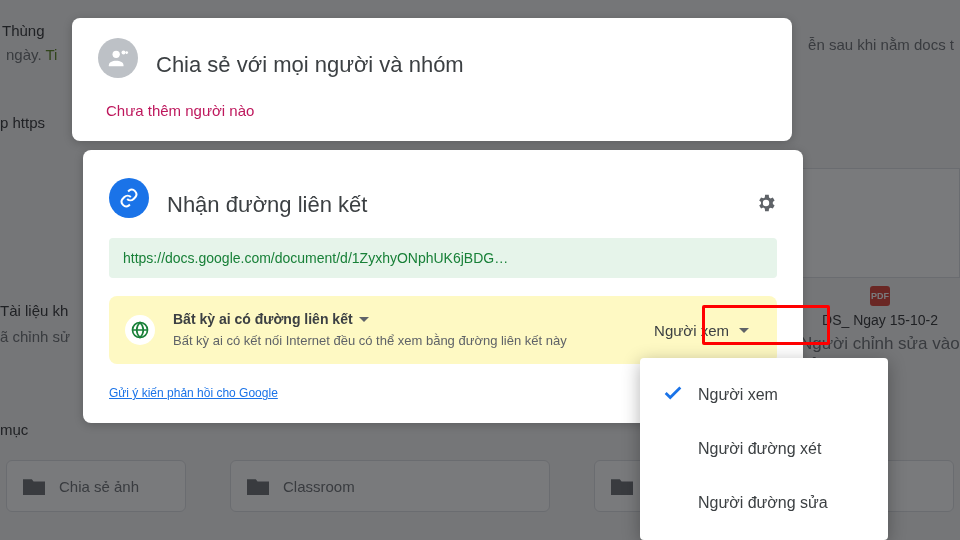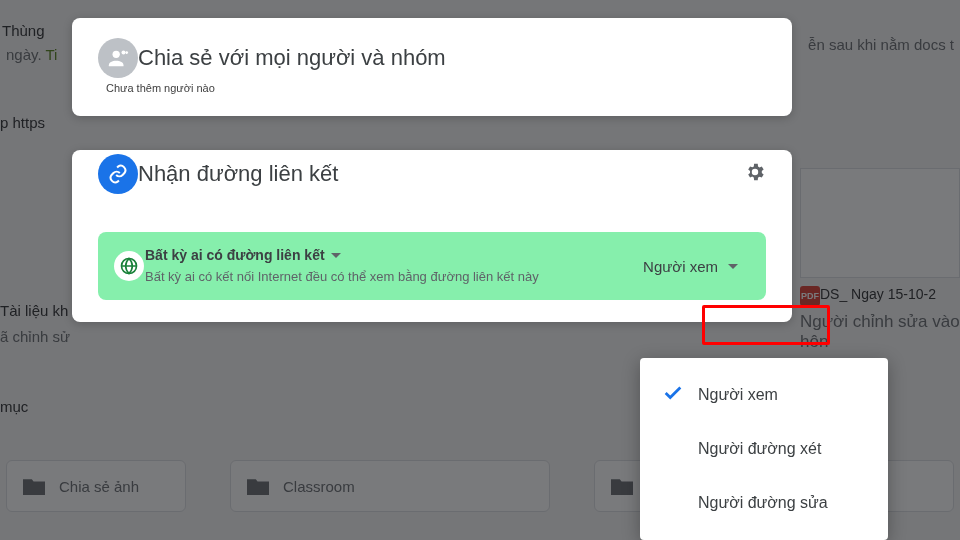--- a/index.html
+++ b/index.html
@@ -8,45 +8,45 @@
   
   .bg { position: absolute; inset: 0; background: #f5f5f5; }
   .bg-text { position: absolute; color: #5f6368; font-size: 15px; }
   .bg-title { color: #202124; font-weight: 400; }
   .bg-link { color: #4d7c0f; }
   .overlay { position: absolute; inset: 0; background: rgba(32,33,36,0.6); }
 
   
   .bg-file { position: absolute; right: 0; width: 160px; }
   .bg-thumb { width: 160px; height: 110px; background: #fff; border: 1px solid #dadce0; }
-  .bg-file-label { display: flex; align-items: flex-start; margin-top: 8px; color: #202124; font-size: 14px; }
+  .bg-file-label { display: flex; align-items: center; gap: 6px; margin-top: 8px; color: #202124; font-size: 14px; flex-direction: column; }
   .pdf-badge { width: 20px; height: 20px; background: #d93025; color: #fff; font-size: 9px; font-weight: bold; display: flex; align-items: center; justify-content: center; border-radius: 3px; }
   .bg-folder { position: absolute; bottom: 28px; height: 52px; background: #fff; border: 1px solid #dadce0; border-radius: 6px; display: flex; align-items: center; gap: 14px; padding: 0 16px; color: #5f6368; font-size: 15px; }
   .folder-ico { width: 22px; height: 18px; background: #5f6368; clip-path: polygon(0 12%, 40% 12%, 48% 25%, 100% 25%, 100% 100%, 0 100%); }
 
   
   .card { position: absolute; left: 72px; width: 720px; background: #fff; border-radius: 8px; box-shadow: 0 2px 10px rgba(0,0,0,0.2); }
   .card1 { top: 18px; padding: 20px 26px 22px 26px; }
-  .card2 { top: 150px; padding: 4px 26px 22px 26px; }
+  .card2 { top: 150px; padding: 28px 26px 22px 26px; margin-left: 11px; }
 
-  .row-head { display: flex; align-items: center; }
+  .row-head { display: flex; align-items: flex-end; gap: 18px; }
   .circle-icon { width: 40px; height: 40px; border-radius: 50%; display: flex; align-items: center; justify-content: center; flex-shrink: 0; }
   .ic-people { background: #bdc1c6; }
   .ic-link { background: #1a73e8; }
   .h-title { font-size: 22px; color: #3c4043; font-weight: 400; }
-  .sub { margin: 4px 0 0 8px; color: #404040; font-size: 11px; }
+  .sub { margin: 24px 0 0 8px; color: #be185d; font-size: 15px; }
 
   .gear { margin-left: auto; color: #5f6368; }
   .gear svg, .circle-icon svg { width: 22px; height: 22px; }
 
   .link-row { display: flex; align-items: center; gap: 12px; margin-top: 20px; }
   .link-box { flex: 1; background: #e6f4ea; color: #188038; padding: 12px 14px; border-radius: 4px; font-size: 14px; white-space: nowrap; overflow: hidden; text-overflow: ellipsis; }
   .copy-link { color: #1a73e8; font-size: 15px; font-weight: 500; cursor: pointer; }
 
-  .access-box { margin-top: 18px; background: #86efac; border-radius: 8px; padding: 14px 16px; display: flex; align-items: center; gap: 1px; }
+  .access-box { margin-top: 18px; background: #fef9c3; border-radius: 8px; padding: 14px 16px; display: flex; align-items: center; gap: 18px; }
   .globe { width: 30px; height: 30px; border-radius: 50%; background: #fff; display: flex; align-items: center; justify-content: center; color: #188038; }
   .globe svg { width: 20px; height: 20px; }
   .access-text { flex: 1; }
   .access-title { font-size: 14px; font-weight: 700; color: #3c4043; display: inline-flex; align-items: center; gap: 6px; }
   .access-desc { font-size: 13px; color: #5f6368; margin-top: 4px; line-height: 1.4; max-width: 430px; }
   .caret { border-left: 5px solid transparent; border-right: 5px solid transparent; border-top: 5px solid #5f6368; display: inline-block; }
 
   .role-btn { display: inline-flex; align-items: center; gap: 10px; color: #3c4043; font-size: 15px; padding: 6px 12px; border-radius: 4px; cursor: pointer; }
   .role-highlight { position: absolute; border: 3px solid #ff0000; border-radius: 2px; }
 
@@ -65,21 +65,21 @@
 <div class="bg">
   <div class="bg-text bg-title" style="top:22px;left:2px">Thùng</div>
   <div class="bg-text" style="top:46px;left:6px">
     <span>ngày.</span>
     <span class="bg-link">Ti</span>
   </div>
   <div class="bg-text" style="top:36px;right:6px">ễn sau khi nằm docs t</div>
   <div class="bg-text bg-title" style="top:114px;left:0">p https</div>
   <div class="bg-text bg-title" style="top:302px;left:0">Tài liệu kh</div>
   <div class="bg-text" style="top:328px;left:0">ã chỉnh sử</div>
-  <div class="bg-text bg-title" style="top:398px;left:0">mục</div>
+  <div class="bg-text bg-title" style="top:421px;left:0">mục</div>
 
   <div class="bg-file" style="top:168px">
     <div class="bg-thumb"></div>
     <div class="bg-file-label">
       <span class="pdf-badge">PDF</span>
       <span>DS_ Ngay 15-10-2</span>
     </div>
     <div class="bg-text" style="position:static;margin-top:6px;font-size:17px">Người chỉnh sửa vào hôn</div>
   </div>
 
@@ -124,20 +124,21 @@
     </div>
     <div class="h-title">Nhận đường liên kết</div>
     <div class="gear">
       <svg viewBox="0 0 24 24" fill="currentColor">
           <path d="M19.4 13a7.5 7.5 0 0 0 0-2l2-1.6-2-3.4-2.4 1a7.5 7.5 0 0 0-1.7-1L15 3h-4l-.3 2.9a7.5 7.5 0 0 0-1.7 1l-2.4-1-2 3.4L6.6 11a7.5 7.5 0 0 0 0 2l-2 1.6 2 3.4 2.4-1a7.5 7.5 0 0 0 1.7 1L11 21h4l.3-2.9a7.5 7.5 0 0 0 1.7-1l2.4 1 2-3.4zM12 15.5A3.5 3.5 0 1 1 15.5 12 3.5 3.5 0 0 1 12 15.5z"></path>
         </svg>
     </div>
   </div>
 
   <div class="link-row">
+    <div class="link-box">https://docs.google.com/document/d/1ZyxhyONphUK6jBDG…</div>
   </div>
 
   <div class="access-box">
     <div class="globe">
       <svg viewBox="0 0 24 24" fill="none" stroke="currentColor" stroke-width="2">
           <circle cx="12" cy="12" r="9"></circle>
           <path d="M3 12h18M12 3c2.5 2.5 4 5.5 4 9s-1.5 6.5-4 9c-2.5-2.5-4-5.5-4-9s1.5-6.5 4-9z"></path>
         </svg>
     </div>
     <div class="access-text">
@@ -146,20 +147,21 @@
         <span class="caret"></span>
       </div>
       <div class="access-desc">Bất kỳ ai có kết nối Internet đều có thể xem bằng đường liên kết này</div>
     </div>
     <div class="role-btn">
       <span>Người xem</span>
       <span class="caret"></span>
     </div>
   </div>
 
+  <a class="feedback">Gửi ý kiến phản hồi cho Google</a>
 </div>
 
 <div class="role-highlight" style="left:702px;top:305px;width:128px;height:40px"></div>
 
 <div class="menu">
   <div class="menu-item sel">
     <span class="check"><svg viewBox="0 0 24 24" fill="none" stroke="currentColor" stroke-width="3">
           <path d="M4 12l5 5L20 6"></path>
         </svg></span>
     <span>Người xem</span>

